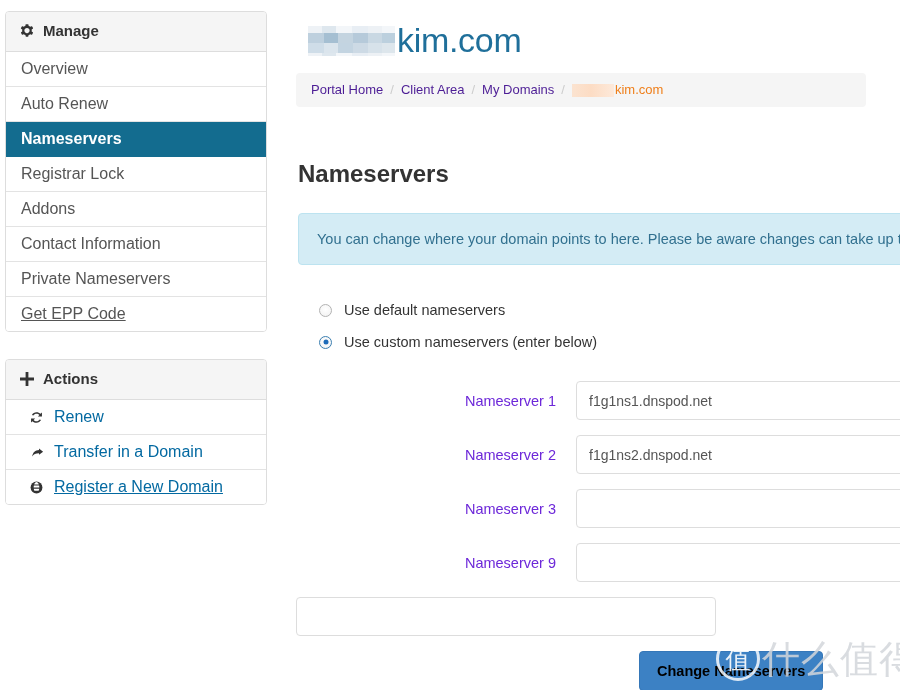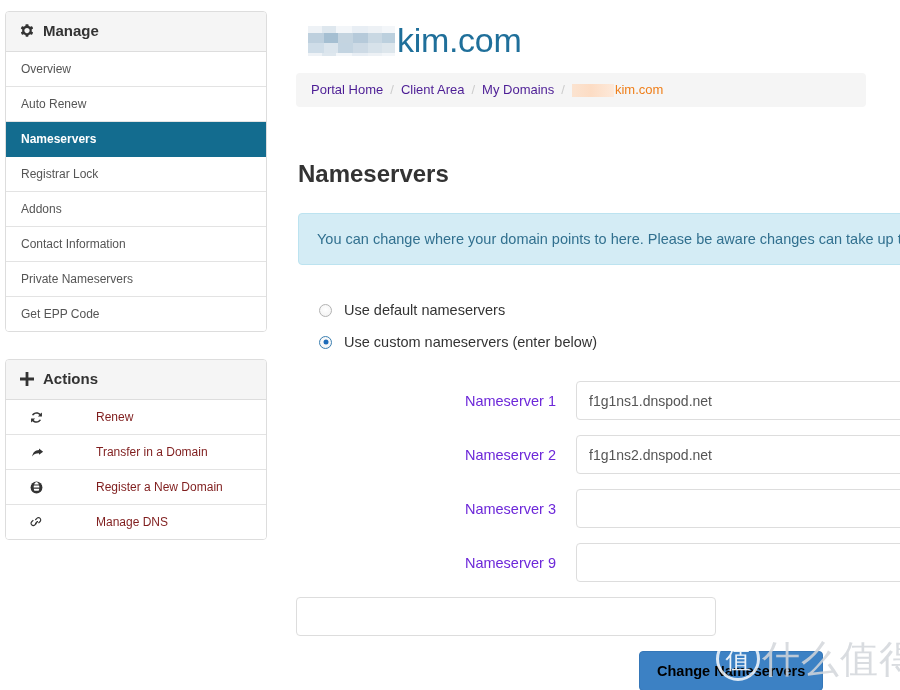--- a/index.html
+++ b/index.html
@@ -63,41 +63,41 @@
     justify-content: center;
   }
   .list-group {
     list-style: none;
     margin: 0;
     padding: 0;
   }
   .list-group li {
     border-bottom: 1px solid #e3e3e3;
     padding: 10px 15px 10px 15px;
-    font-size: 12px;
+    font-size: 16px;
     color: #555555;
     line-height: 14px;
     cursor: pointer;
     background: #ffffff;
   }
   .list-group li:last-child {
     border-bottom: none;
+    text-decoration: underline;
   }
   .list-group li.active {
     background: #136c8f;
     color: #ffffff;
     font-weight: bold;
     border-bottom-color: #136c8f;
   }
   .actions .list-group li {
     padding-left: 24px;
-    color: #7f1d1d;
-    display: flex;
-    align-items: center;
-    gap: 42px;
+    color: #0369a1;
+    display: flex;
+    align-items: center;
   }
   .actions .list-group li .glyph {
     margin-right: 9px;
     width: 15px;
     display: inline-flex;
     align-items: center;
     justify-content: flex-start;
     color: #333333;
   }
 
@@ -415,29 +415,20 @@
         </li>
         <li>
           <span class="glyph">
             <svg width="13" height="13" viewBox="0 0 16 16" aria-hidden="true">
               <circle cx="8" cy="8" r="7.3" fill="#333333"></circle>
               <path fill="#ffffff" d="M8 1.3c-1.1 0-2.2 1.1-2.8 2.9h5.6C10.2 2.4 9.1 1.3 8 1.3zM4.8 5.4c-.2.8-.3 1.7-.3 2.6h7c0-.9-.1-1.8-.3-2.6H4.8zM4.6 9.6c.2.9.4 1.7.8 2.3h5.2c.4-.6.6-1.4.8-2.3H4.6z"></path>
             </svg>
           </span>
           <span>Register a New Domain</span>
         </li>
-        <li>
-          <span class="glyph">
-            <svg width="13" height="13" viewBox="0 0 16 16" aria-hidden="true">
-              <path fill="#333333" d="M6.3 9.7c-.3-.3-.3-.8 0-1.1l2.3-2.3c.3-.3.8-.3 1.1 0s.3.8 0 1.1L7.4 9.7c-.3.3-.8.3-1.1 0z"></path>
-              <path fill="#333333" d="M4.1 12.6c-.9 0-1.8-.4-2.5-1.1-1.4-1.4-1.4-3.6 0-4.9l2-2 1 1-2 2c-.8.8-.8 2.1 0 2.9s2.1.8 2.9 0l2-2 1 1-2 2c-.6.7-1.5 1.1-2.4 1.1zM10.9 9.3l-1-1 2-2c.8-.8.8-2.1 0-2.9s-2.1-.8-2.9 0l-2 2-1-1 2-2c1.4-1.4 3.6-1.4 4.9 0s1.4 3.6 0 4.9l-2 2z"></path>
-            </svg>
-          </span>
-          <span>Manage DNS</span>
-        </li>
       </ul>
     </div>
 
   </div>
 
   <div class="content">
 
     <h1 class="page-title">
       <span class="redact-title"></span>
       <span>kim.com</span>

